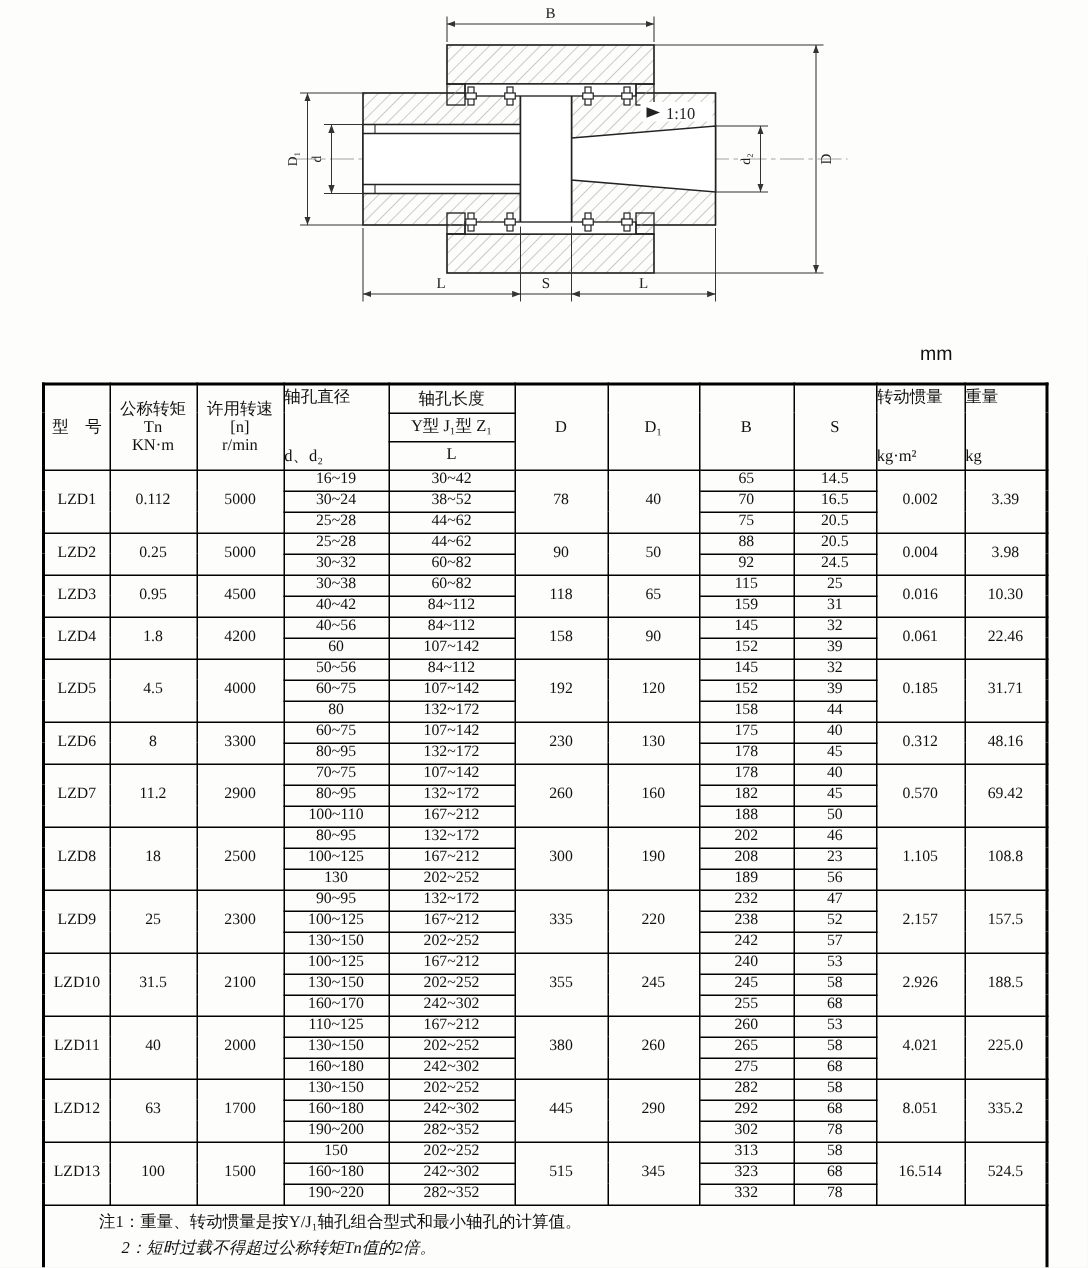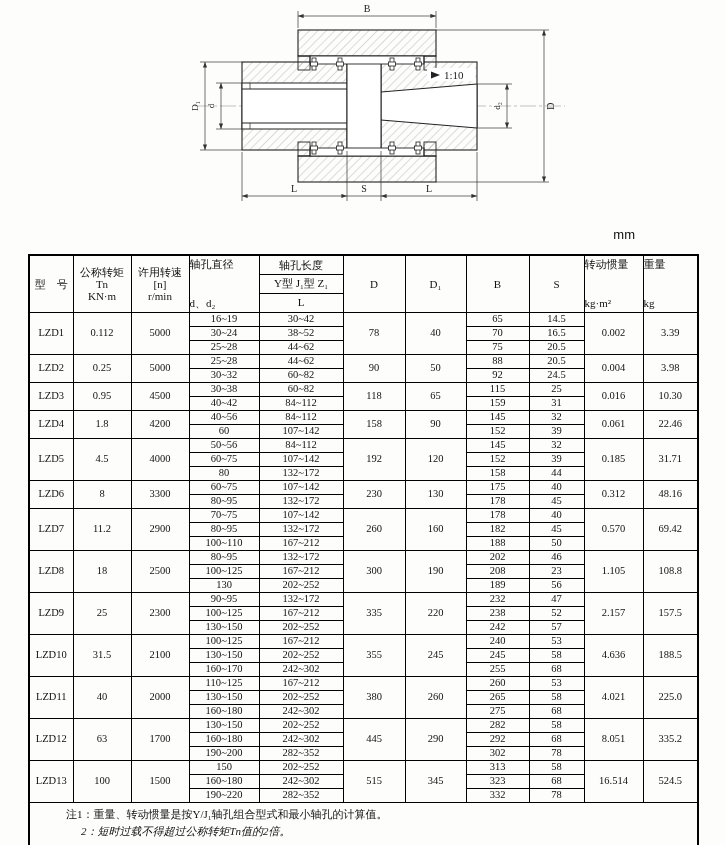--- a/index.html
+++ b/index.html
@@ -405,21 +405,21 @@
         <tr>
           <td rowspan="3">LZD10</td>
           <td rowspan="3">31.5</td>
           <td rowspan="3">2100</td>
           <td>100~125</td>
           <td>167~212</td>
           <td rowspan="3">355</td>
           <td rowspan="3">245</td>
           <td>240</td>
           <td>53</td>
-          <td rowspan="3">4.636</td>
+          <td rowspan="3">2.926</td>
           <td rowspan="3">188.5</td>
         </tr>
         <tr>
           <td>130~150</td>
           <td>202~252</td>
           <td>245</td>
           <td>58</td>
         </tr>
         <tr>
           <td>160~170</td>

